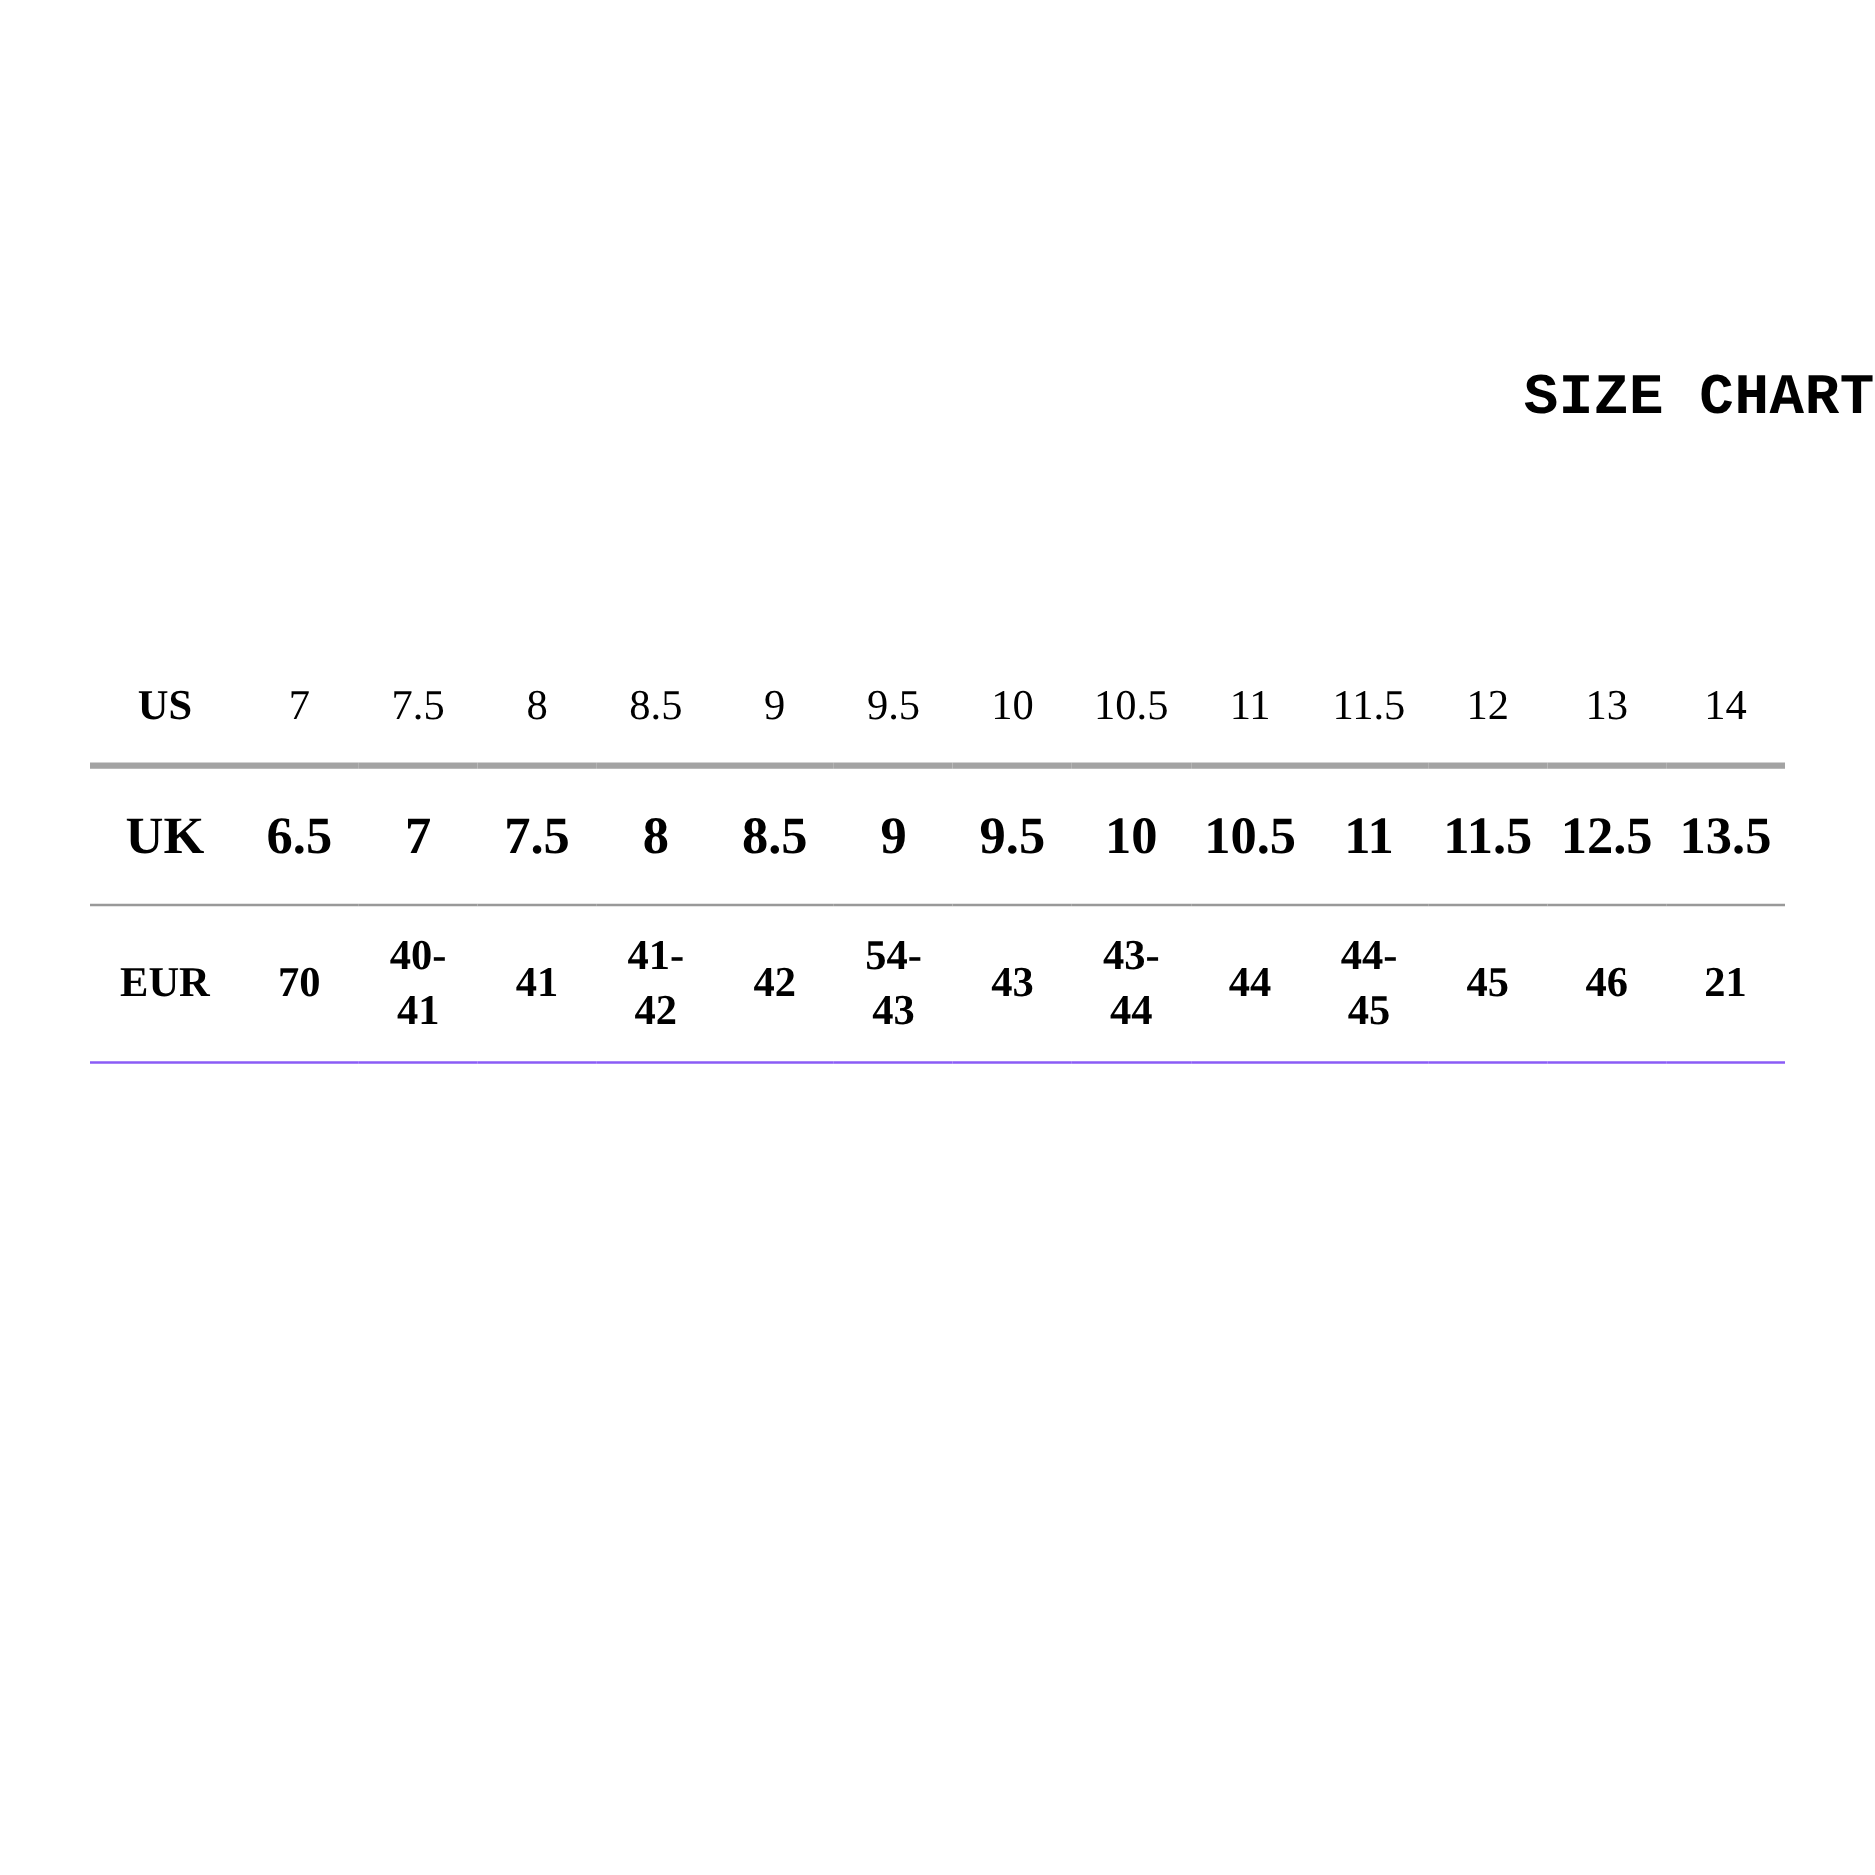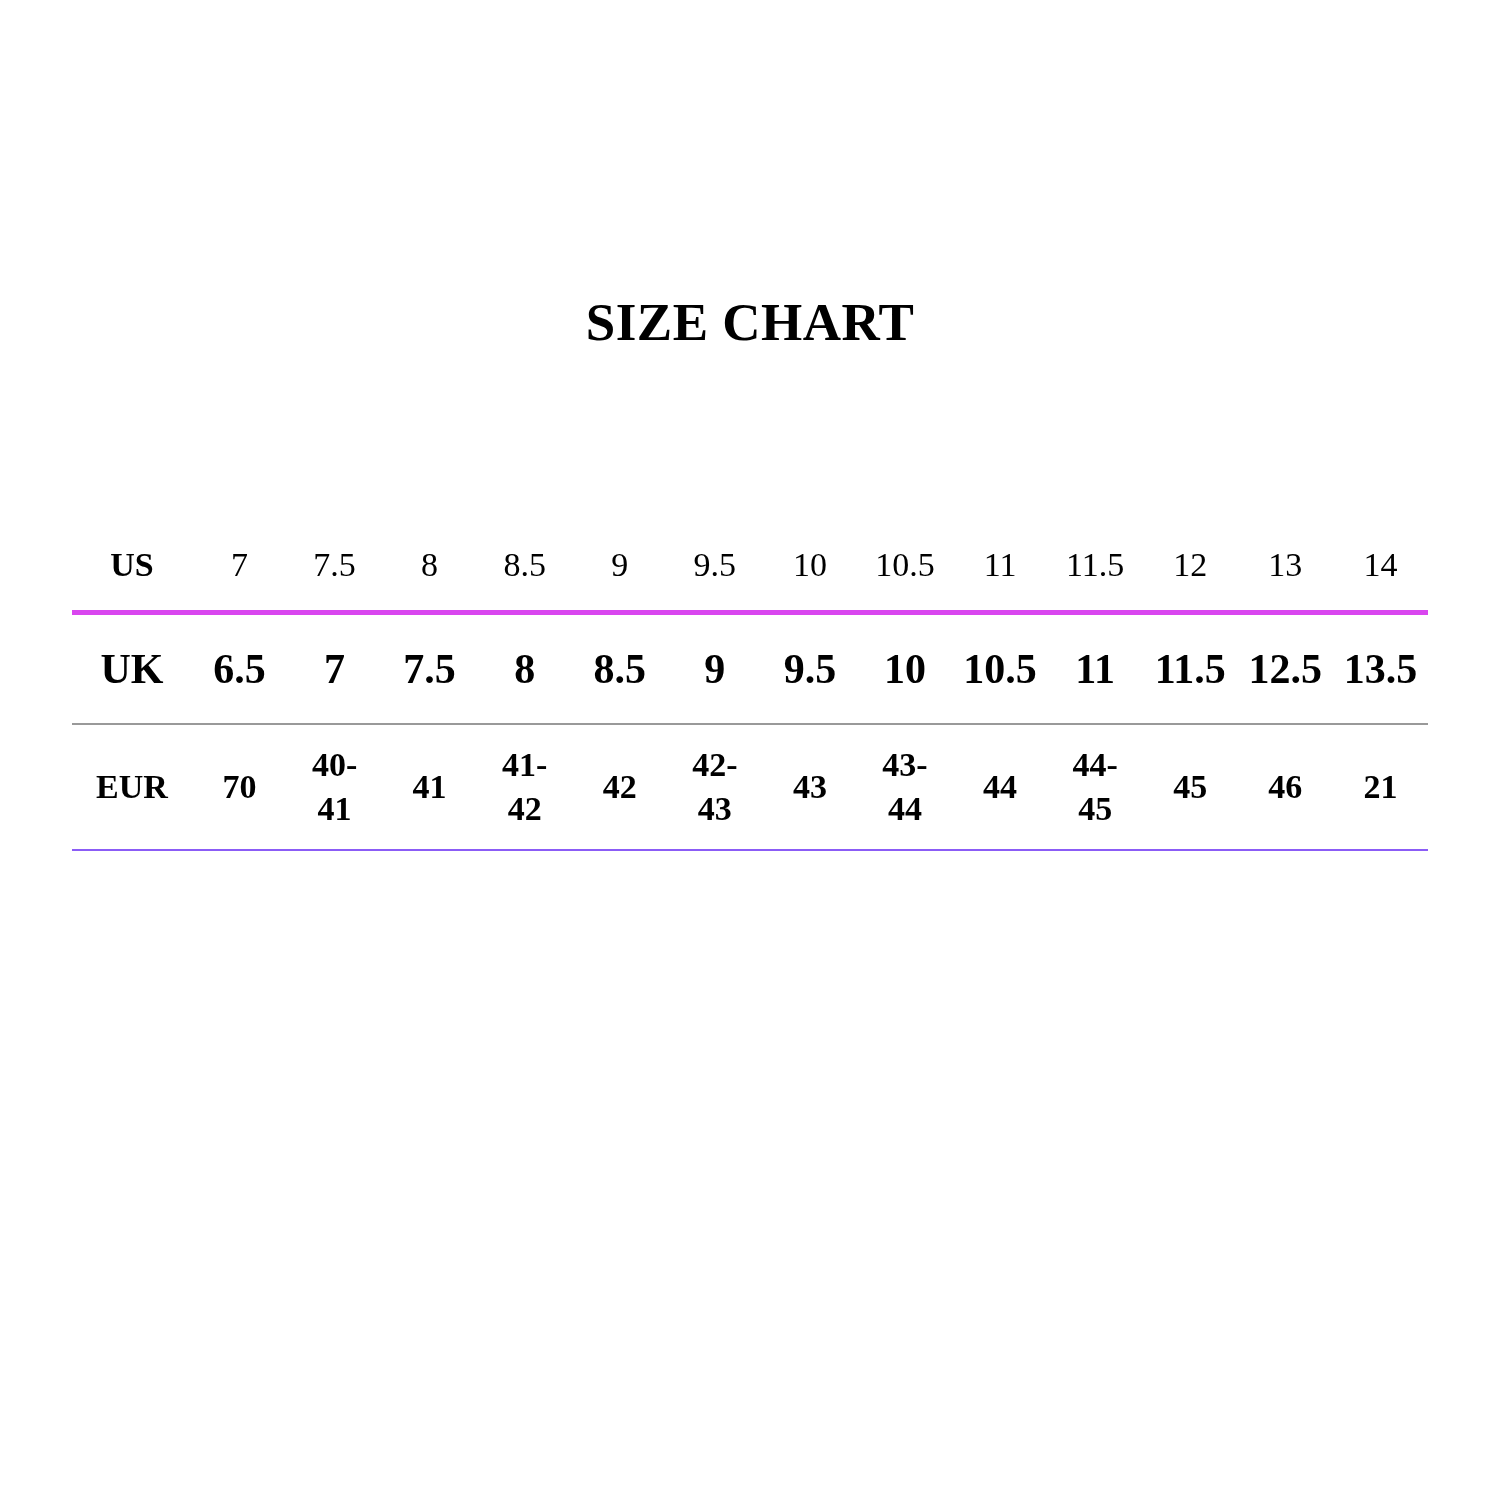--- a/index.html
+++ b/index.html
@@ -18,25 +18,25 @@
   .page {
     width: 1500px;
     height: 1500px;
     position: relative;
   }
   .chart-title {
     position: absolute;
     top: 292px;
     left: 0;
     width: 1500px;
-    text-align: center;
-    font-size: 53px;
+    text-align: right;
+    font-size: 46px;
     font-weight: bold;
     letter-spacing: 0.5px;
-    font-family: Liberation Serif, serif;
+    font-family: Liberation Mono, monospace;
   }
   .table-wrap {
     position: absolute;
     top: 520px;
     left: 72px;
     width: 1356px;
   }
   table.size-table {
     width: 1356px;
     border-collapse: collapse;
@@ -57,21 +57,21 @@
     font-weight: normal;
     height: 82px;
     padding-top: 4px;
     padding-bottom: 4px;
   }
   tr.row-us td.rowlabel {
     font-weight: bold;
     font-size: 34px;
   }
   tr.row-us {
-    border-bottom: 5px solid #d946ef;
+    border-bottom: 5px solid #a3a3a3;
   }
   tr.row-uk td {
     font-size: 42px;
     font-weight: bold;
     height: 108px;
   }
   tr.row-uk {
     border-bottom: 2px solid #999999;
   }
   tr.row-eur td {
@@ -150,21 +150,21 @@
         </tr>
         <tr class="row-eur">
           <td class="rowlabel">EUR</td>
           <td class="cell-break">70</td>
           <td class="cell-break">40-
 41</td>
           <td class="cell-break">41</td>
           <td class="cell-break">41-
 42</td>
           <td class="cell-break">42</td>
-          <td class="cell-break">42-
+          <td class="cell-break">54-
 43</td>
           <td class="cell-break">43</td>
           <td class="cell-break">43-
 44</td>
           <td class="cell-break">44</td>
           <td class="cell-break">44-
 45</td>
           <td class="cell-break">45</td>
           <td class="cell-break">46</td>
           <td class="cell-break">21</td>

